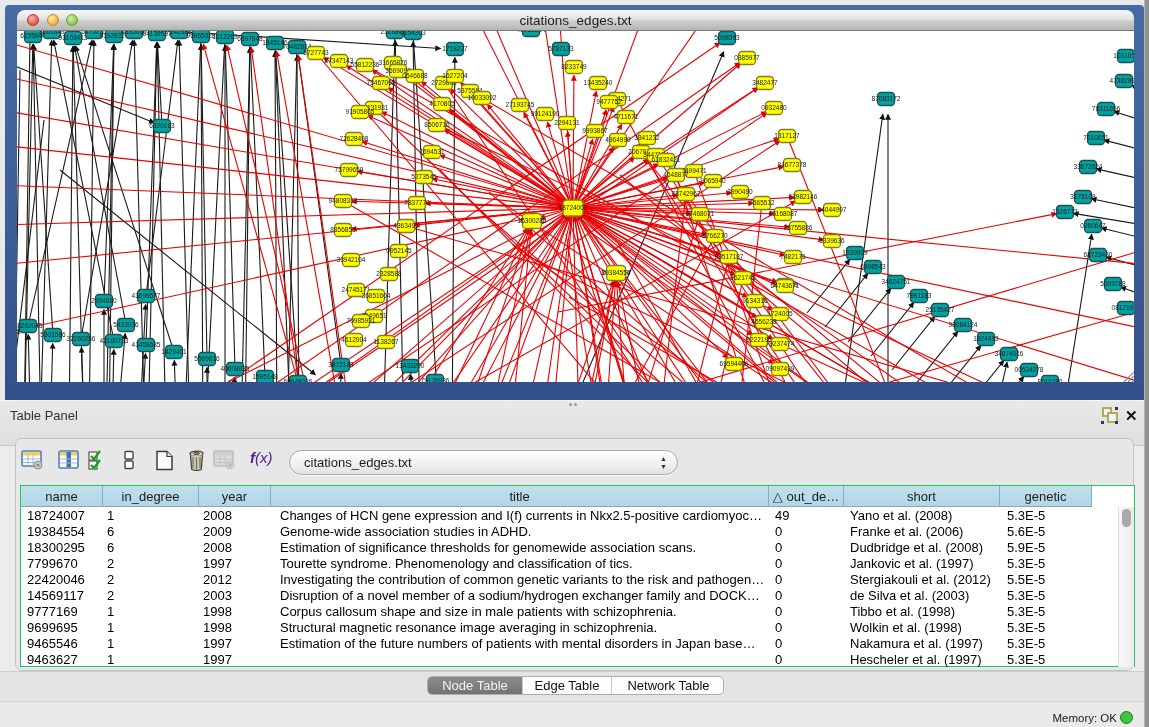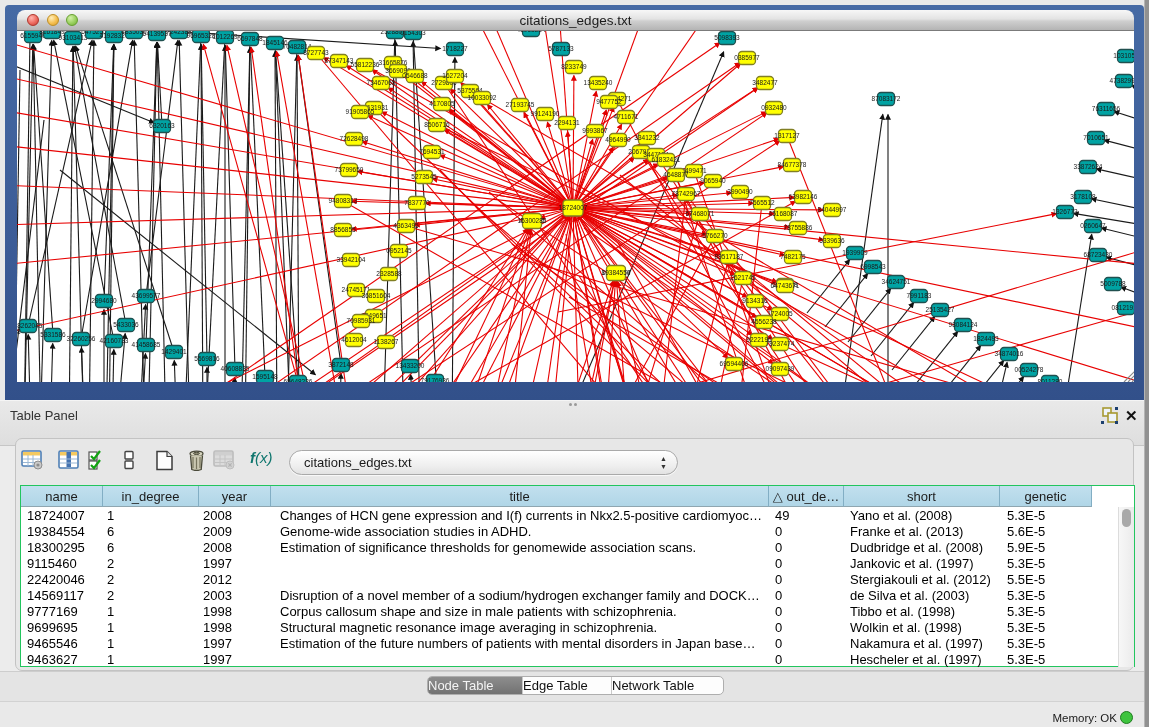--- a/index.html
+++ b/index.html
@@ -38,21 +38,21 @@
 .trow{position:absolute;left:0;width:1113px;height:16px;font-size:13px;color:#000;white-space:nowrap}
 .c{position:absolute;top:0;line-height:16px}
 .c0{left:6px}.c1{left:86px}.c2{left:182px}.c3{left:259px;width:488px;overflow:hidden}
 .c4{left:754px}.c5{left:829px;width:150px;overflow:hidden}.c6{left:986px}
 #sbar{left:1097px;top:21px;width:16px;height:160px;background:linear-gradient(90deg,#f7f7f7,#ebebeb);border-left:1px solid #dcdcdc}
 #sthumb{left:3px;top:2px;width:9px;height:18px;border-radius:5px;background:#a9a9a9}
 
 #tabsep{left:0;top:271px;width:1144px;height:1px;background:#cdcdcd}
 #tabbar{left:0;top:272px;width:1144px;height:29px;background:#e4e4e4}
 #seg{left:427px;top:4px;width:297px;height:19px;border:1px solid #aeaeae;border-radius:5px;background:#fdfdfd;overflow:hidden}
-.sg{position:absolute;top:0;height:19px;font-size:13px;line-height:18px;text-align:left}
+.sg{position:absolute;top:0;height:19px;font-size:13px;line-height:18px;text-align:center}
 #sg1{left:0;width:94px;background:linear-gradient(180deg,#8d8d8d,#6f6f6f);color:#f4f4f4}
 #sg2{left:94px;width:89px;color:#111;border-left:1px solid #c9c9c9}
 #sg3{left:183px;width:114px;color:#111;border-left:1px solid #c9c9c9}
 
 #status{left:0;top:301px;width:1144px;height:26px;background:#e9e9e9;border-top:1px solid #d2d2d2}
 #mem{right:27px;top:10px;font-size:11.5px;color:#1a1a1a}
 #memdot{left:1120px;top:9px;width:13px;height:13px;border-radius:50%;background:#3ec43e;border:1.5px solid #1f7a1f}
 </style></head>
 <body>
 <div class="abs" id="frame"></div>
@@ -953,21 +953,21 @@
       <path d="M4.5 5.5 L5.8 19.5 Q10.5 21.5 15.2 19.5 L16.5 5.5" fill="#c9c7b0" stroke="#4a4a3a" stroke-width="1.3"></path>
       <path d="M7 7v11M10.5 7.5v11.5M14 7v11" stroke="#77755e" stroke-width="1.2"></path>
     </svg>
   <svg class="abs ic" style="left:213px" width="23" height="20" opacity="0.55">
       <rect x="1" y="1" width="19" height="15" rx="1.5" fill="#d4d4d4" stroke="#9a9a9a" stroke-width="1.6"></rect>
       <rect x="2" y="2" width="17" height="3.5" fill="#bdbdbd"></rect>
       <path d="M2 9h17M2 12.5h17M7 5v11M12 5v11" stroke="#a9a9a9" stroke-width="1"></path>
       <circle cx="17" cy="15" r="4" fill="#c2c2c2" stroke="#9d9d9d"></circle>
       <path d="M15.4 13.4l3.2 3.2M18.6 13.4l-3.2 3.2" stroke="#8a8a8a" stroke-width="1.2"></path>
     </svg>
-  <div class="abs ic" style="left:250px;top:49px;font-size:15px;color:#0f766e"><i><b>f</b>(x)</i></div>
+  <div class="abs ic" style="left:250px;top:49px;font-size:15px;color:#4c1d95"><i><b>f</b>(x)</i></div>
   <div class="abs" id="combo">
       <span class="abs t">citations_edges.txt</span>
       <div class="abs ar">▲<br>▼</div>
     </div>
   <div class="abs" id="tbl">
     <div class="hc" style="left:0px;width:82px">name</div>
     <div class="hc" style="left:82px;width:96px">in_degree</div>
     <div class="hc" style="left:178px;width:72px">year</div>
     <div class="hc" style="left:250px;width:498px">title</div>
     <div class="hc" style="left:748px;width:75px">△ out_de…</div>
@@ -984,44 +984,46 @@
         <span class="c c4">49</span>
         <span class="c c5">Yano et al. (2008)</span>
         <span class="c c6">5.3E‑5</span>
       </div>
 <div class="trow" style="top:38px">
         <span class="c c0">19384554</span>
         <span class="c c1">6</span>
         <span class="c c2">2009</span>
         <span class="c c3">Genome‑wide association studies in ADHD.</span>
         <span class="c c4">0</span>
-        <span class="c c5">Franke et al. (2013)</span>
+        <span class="c c5">Franke et al. (2006)</span>
         <span class="c c6">5.6E‑5</span>
       </div>
 <div class="trow" style="top:54px">
         <span class="c c0">18300295</span>
         <span class="c c1">6</span>
         <span class="c c2">2008</span>
         <span class="c c3">Estimation of significance thresholds for genomewide association scans.</span>
         <span class="c c4">0</span>
         <span class="c c5">Dudbridge et al. (2008)</span>
         <span class="c c6">5.9E‑5</span>
       </div>
 <div class="trow" style="top:70px">
-        <span class="c c0">9115460</span>
+        <span class="c c0">7799670</span>
         <span class="c c1">2</span>
         <span class="c c2">1997</span>
+        <span class="c c3">Tourette syndrome. Phenomenology and classification of tics.</span>
         <span class="c c4">0</span>
         <span class="c c5">Jankovic et al. (1997)</span>
         <span class="c c6">5.3E‑5</span>
       </div>
 <div class="trow" style="top:86px">
         <span class="c c0">22420046</span>
         <span class="c c1">2</span>
         <span class="c c2">2012</span>
+        <span class="c c3">Investigating the contribution of common genetic variants to the risk and pathogen…</span>
         <span class="c c4">0</span>
         <span class="c c5">Stergiakouli et al. (2012)</span>
         <span class="c c6">5.5E‑5</span>
       </div>
 <div class="trow" style="top:102px">
         <span class="c c0">14569117</span>
         <span class="c c1">2</span>
         <span class="c c2">2003</span>
         <span class="c c3">Disruption of a novel member of a sodium/hydrogen exchanger family and DOCK…</span>
         <span class="c c4">0</span>

